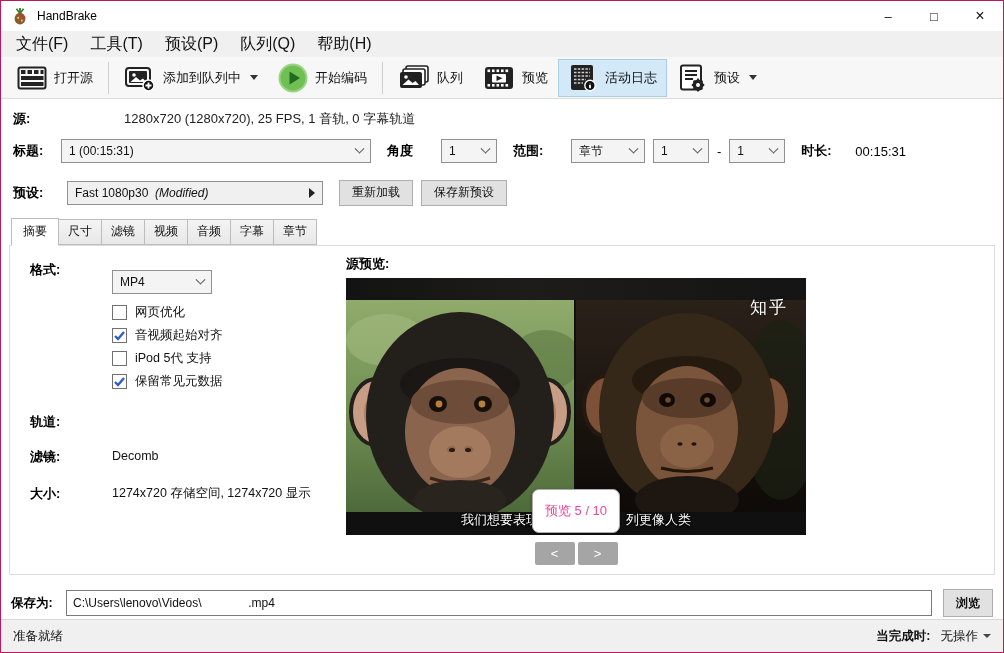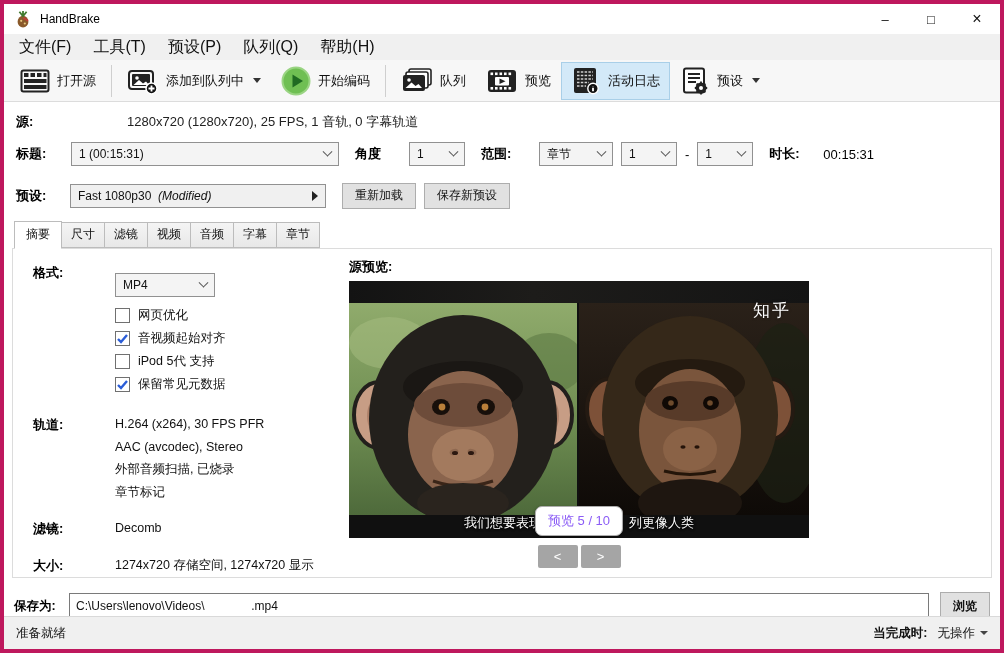--- a/index.html
+++ b/index.html
@@ -1,18 +1,18 @@
 <!DOCTYPE html>
 <html><head>
 <meta charset="utf-8">
 <style>
   * { margin:0; padding:0; box-sizing:border-box; }
   html,body { background:#d7d7d7; }
   body { font-family:"Liberation Sans","DejaVu Sans",sans-serif; }
-  #window { position:relative; width:1004px; height:653px; background:#fff; border:4px solid #be185d; overflow:hidden; }
+  #window { position:relative; width:1004px; height:653px; background:#fff; border:1px solid #be185d; overflow:hidden; }
 
   
   .titlebar { height:30px; background:#fff; display:flex; align-items:center; }
   .app-logo { width:18px; height:18px; margin:0 8px 0 10px; }
   .titlebar-title { font-size:12px; color:#000; }
   .titlebar-spacer { flex:1; }
   .win-btn { width:46px; height:30px; display:flex; align-items:center; justify-content:center; font-size:13px; color:#111; cursor:default; }
   .win-btn.close { font-size:16px; }
 
   
@@ -68,21 +68,21 @@
   .preview-label { font-size:13px; font-weight:bold; margin-bottom:5px; }
   .preview-wrap { width:460px; position:relative; }
   .preview { width:460px; height:257px; background:#101010; position:relative; overflow:hidden; }
   .pv-bar-top { position:absolute; left:0; top:0; width:100%; height:22px; background:linear-gradient(90deg,#131313,#1d1c1a 40%,#141414); }
   .pv-photo { position:absolute; top:22px; height:212px; }
   .pv-left { left:0; width:228px; }
   .pv-right { left:230px; width:230px; }
   .watermark { position:absolute; top:18px; right:18px; color:#fff; font-size:17px; letter-spacing:2px; text-shadow:0 0 3px rgba(0,0,0,.5); }
   .subtitle { position:absolute; bottom:6px; left:0; width:100%; display:flex; justify-content:center; align-items:center; color:#fff; font-size:13px; text-shadow:0 1px 2px #000, 0 0 3px #000; }
   .subtitle .mid-gap { width:74px; }
-  .pv-tooltip { position:absolute; left:50%; transform:translateX(-50%); bottom:2px; background:#fff; border:1px solid #adadad; border-radius:7px; padding:5px 12px; font-size:13px; color:#8b5cf6; white-space:nowrap; box-shadow:0 1px 3px rgba(0,0,0,.25); }
+  .pv-tooltip { position:absolute; left:50%; transform:translateX(-50%); bottom:2px; background:#fff; border:1px solid #adadad; border-radius:7px; padding:12px 12px; font-size:13px; color:#ec4899; white-space:nowrap; box-shadow:0 1px 3px rgba(0,0,0,.25); }
   .pv-nav { display:flex; justify-content:center; gap:3px; margin-top:7px; }
   .nav-btn { width:40px; height:23px; background:#a5a5a5; color:#fff; font-size:13px; display:flex; align-items:center; justify-content:center; border:none; border-radius:2px; }
 
   
   .row-save { margin:14px 10px 0 10px; display:flex; align-items:center; }
   .row-save .lbl { font-size:12.5px; width:55px; }
   .save-input { flex:1; height:26px; border:1px solid #7a7a7a; font-size:12px; color:#111; padding:0 6px; font-family:"Liberation Sans","DejaVu Sans",sans-serif; }
   .browse-btn { margin-left:11px; height:28px; font-weight:bold; }
 
   
@@ -206,21 +206,21 @@
 
   <div class="content">
 
     <div class="row row-source">
       <span class="lbl">源:</span>
       <span class="src-info">1280x720 (1280x720), 25 FPS, 1 音轨, 0 字幕轨道</span>
     </div>
 
     <div class="row row-title">
       <span class="lbl">标题:</span>
-      <div class="select" style="width:268px; margin-left:9px;text-align:right;">
+      <div class="select" style="width:310px; margin-left:2px;text-align:right;">
         <span>1 (00:15:31)</span>
         <span class="chev"></span>
       </div>
       <span class="lbl gap16">角度</span>
       <div class="select gap8" style="width:56px;">
         <span>1</span>
         <span class="chev"></span>
       </div>
       <span class="lbl gap16">范围:</span>
       <div class="select gap12" style="width:74px;">
@@ -291,26 +291,20 @@
                   <svg class="tick" viewBox="0 0 13 13">
                     <polyline points="2,7 5,10 11,3" fill="none" stroke="#2b5dd7" stroke-width="2.4"></polyline>
                   </svg>
                 </span>
               <span>保留常见元数据</span>
             </label>
           </div>
         </div>
         <div class="sum-row mt18">
           <span class="sum-lbl">轨道:</span>
-          <div class="cb-col">
-            <span class="track-line">H.264 (x264), 30 FPS PFR</span>
-            <span class="track-line">AAC (avcodec), Stereo</span>
-            <span class="track-line">外部音频扫描, 已烧录</span>
-            <span class="track-line">章节标记</span>
-          </div>
         </div>
         <div class="sum-row mt14">
           <span class="sum-lbl">滤镜:</span>
           <span class="track-line">Decomb</span>
         </div>
         <div class="sum-row mt14">
           <span class="sum-lbl">大小:</span>
           <span class="track-line">1274x720 存储空间, 1274x720 显示</span>
         </div>
       </div>

